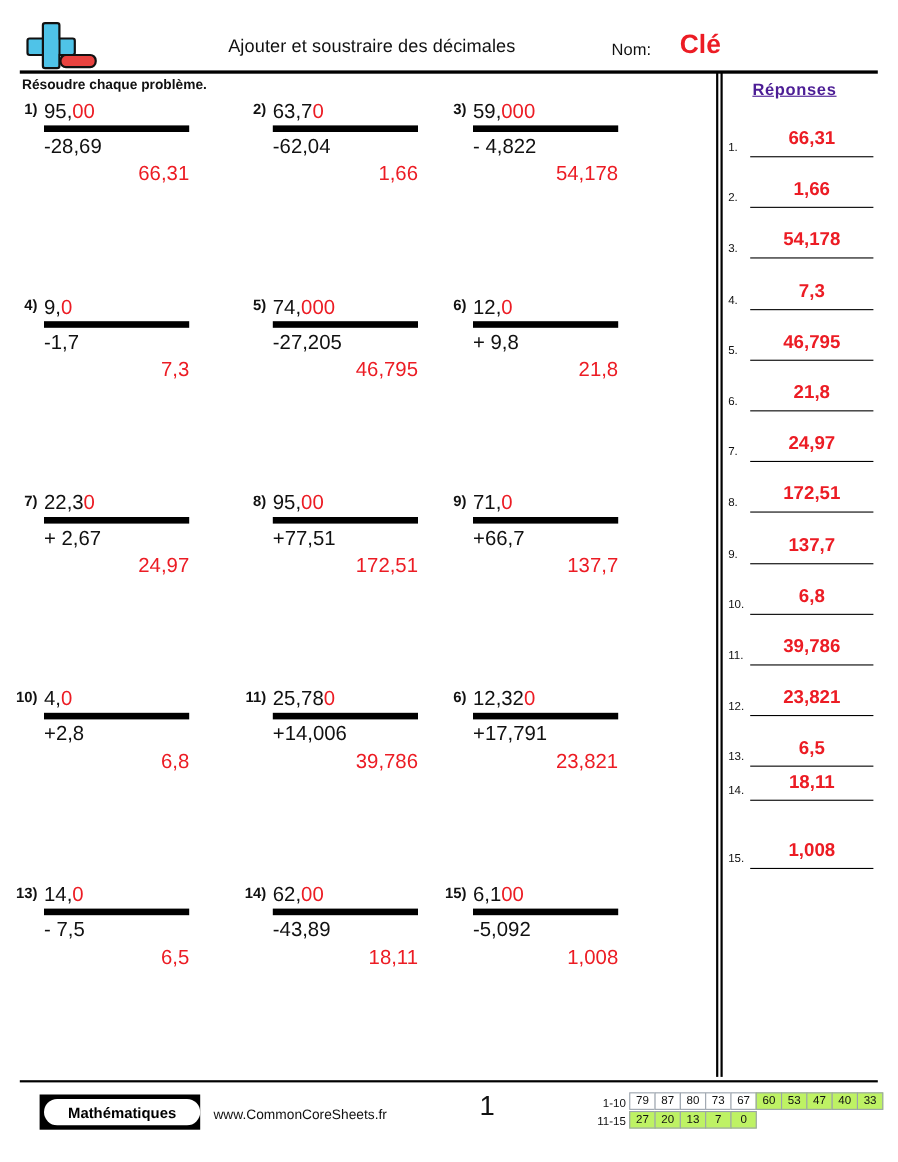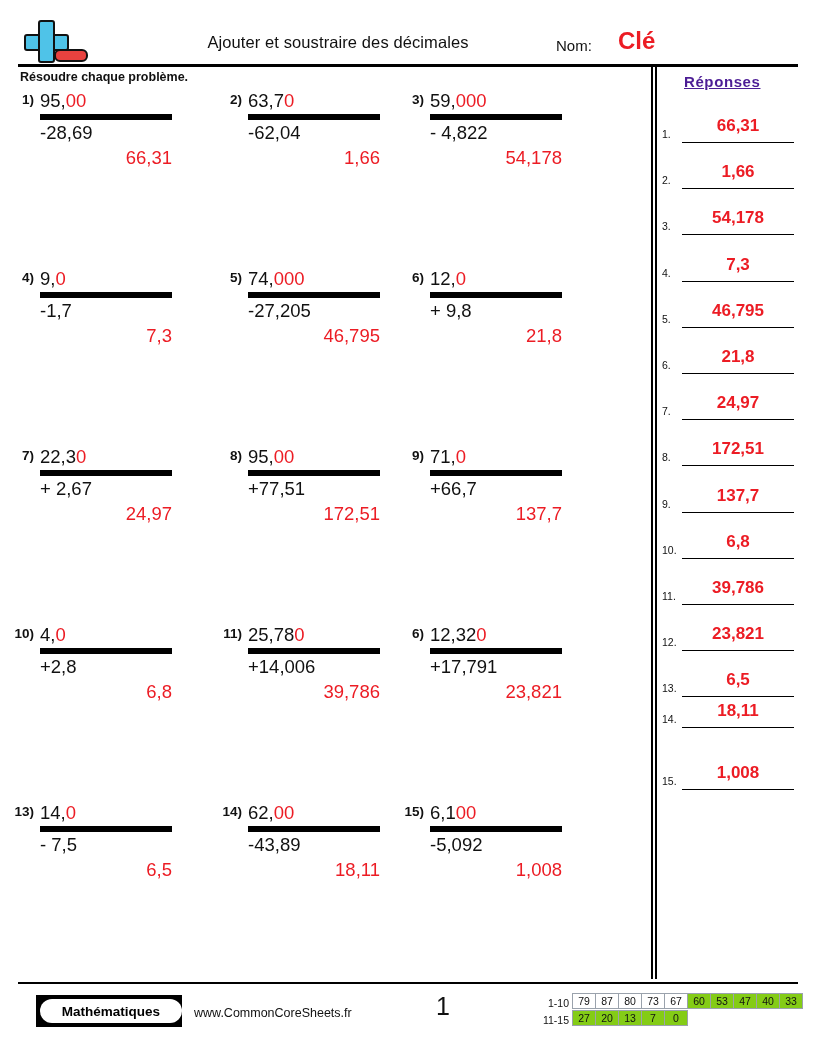--- a/index.html
+++ b/index.html
@@ -127,21 +127,21 @@
   .score-label{
     width:40px;text-align:right;padding-right:4px;font-size:10.5px;color:#111;
     display:flex;align-items:center;justify-content:flex-end;
   }
   .score-cells{display:flex;}
   .score-cell{
     width:24px;height:16px;border:1px solid #9aa2ac;margin-left:-1px;
     box-sizing:border-box;font-size:10.5px;color:#111;
     display:flex;align-items:center;justify-content:center;background:#fff;
   }
-  .score-cell.hl{ background:#84cc16; }
+  .score-cell.hl{ background:#bef264; }
 </style>
 </head>
 <body>
 
 <div class="sheet">
 
   <div class="header">
     <div class="logo">
       <div class="plus-h"></div>
       <div class="plus-v"></div>

